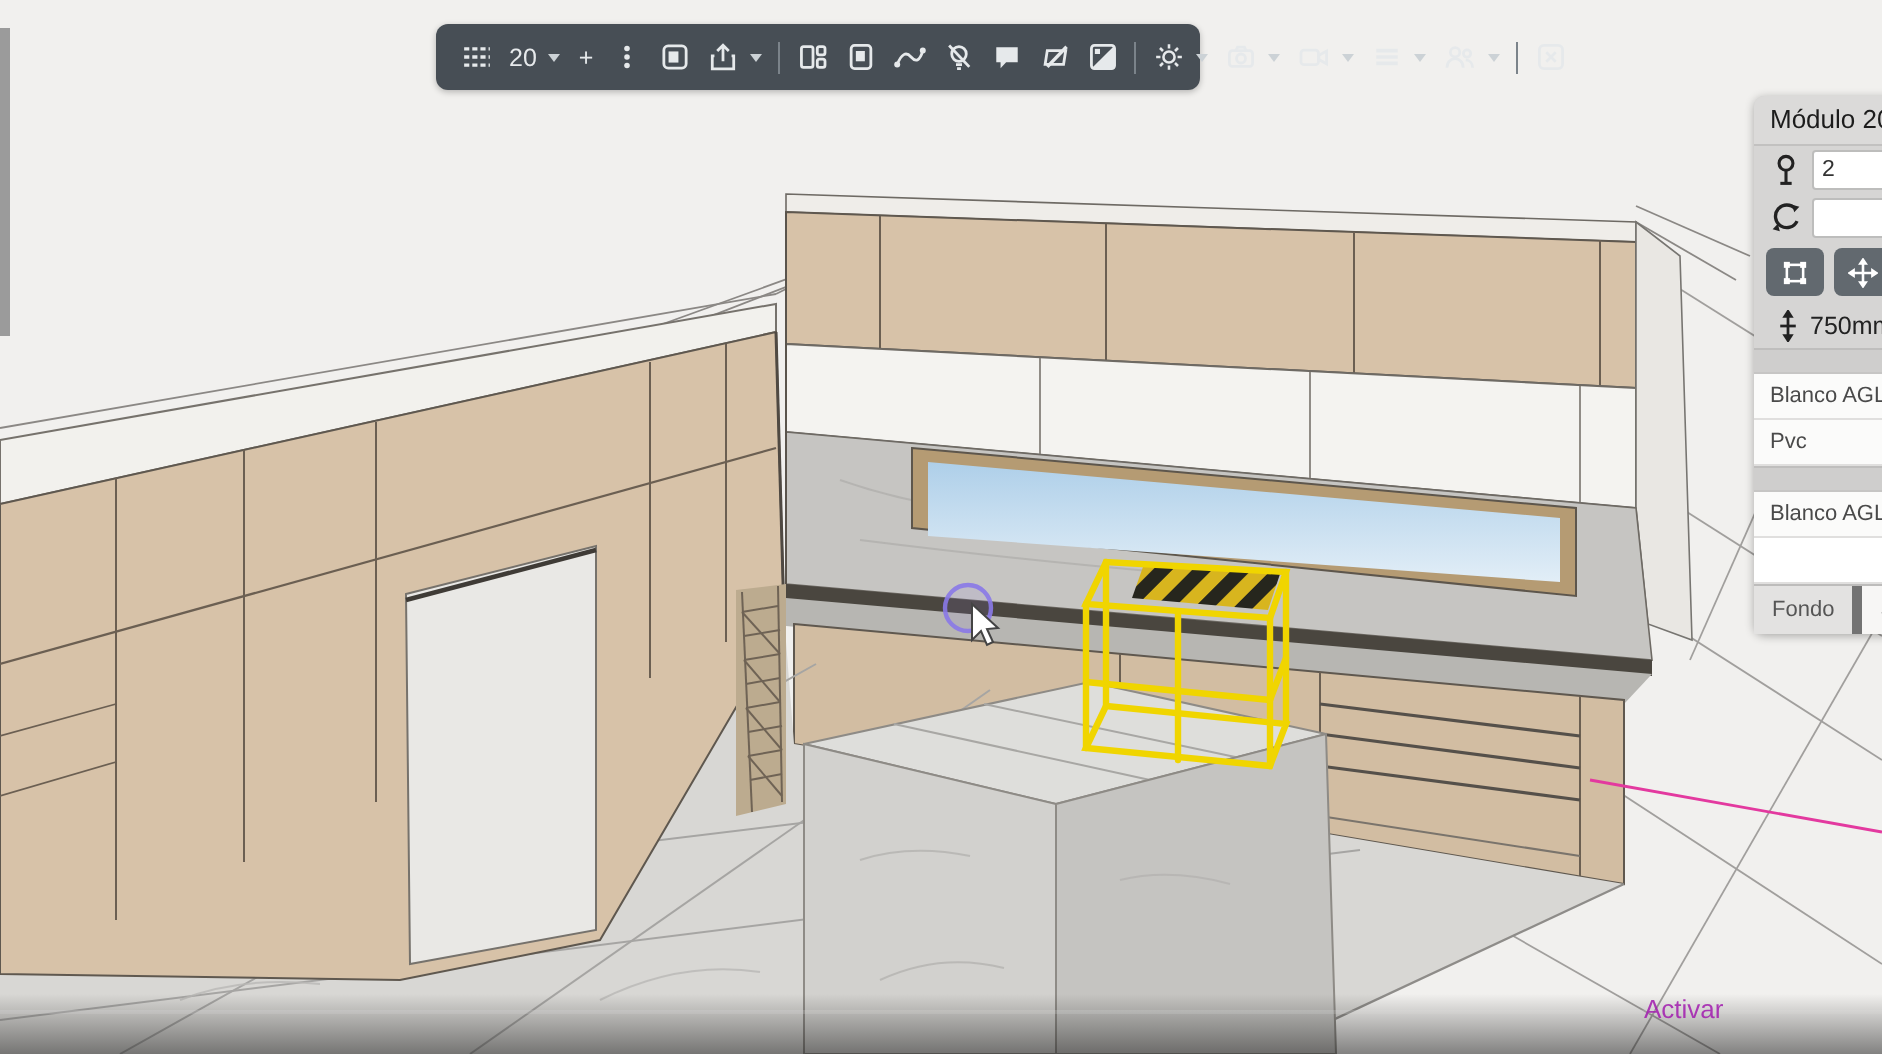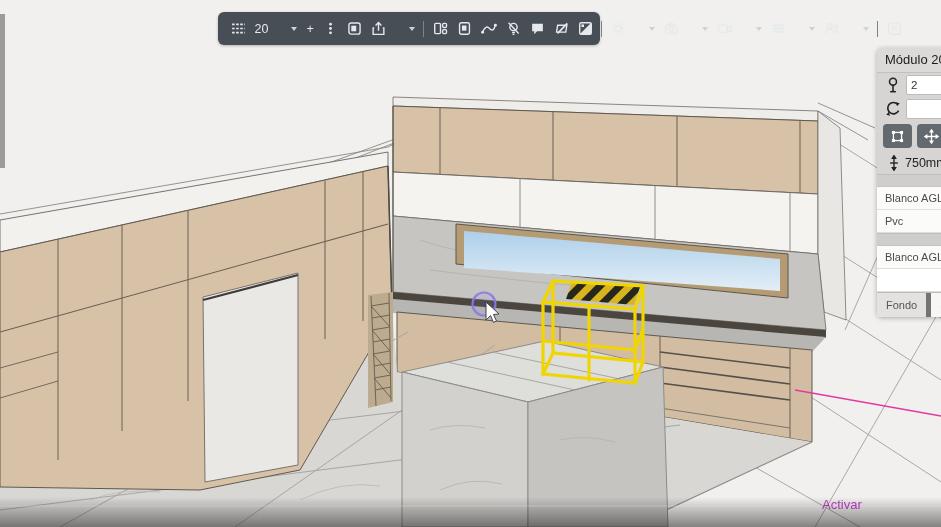--- a/index.html
+++ b/index.html
@@ -14,21 +14,21 @@
   
   .toolbar{
     position:absolute;left:218px;top:12px;width:382px;height:33px;
     background:#474e55;border-radius:6px;
     display:flex;align-items:center;gap:0;padding:0 8px;box-sizing:border-box;
     box-shadow:0 1px 3px rgba(0,0,0,.25);
   }
   .tb-item{
     display:flex;align-items:center;justify-content:center;
     height:24px;padding:0 4.5px;border-radius:4px;cursor:pointer;flex:0 0 auto;
-    color:#e6e9eb;font-size:12.5px;gap:21px;
+    color:#e6e9eb;font-size:12.5px;gap:4px;
   }
   .tb-item svg{display:block;}
   .tb-sep{width:1px;height:16px;background:#7b838a;margin:0 4px;flex:0 0 auto;}
   .caret{width:0;height:0;border-left:3.5px solid transparent;border-right:3.5px solid transparent;border-top:4px solid #ccd2d6;margin-left:2px;}
 
   
   .panel{
     position:absolute;left:877px;top:48px;width:162px;
     background:#d6d5d4;border-radius:5px 0 0 5px;
     box-shadow:0 1px 5px rgba(0,0,0,.3);

